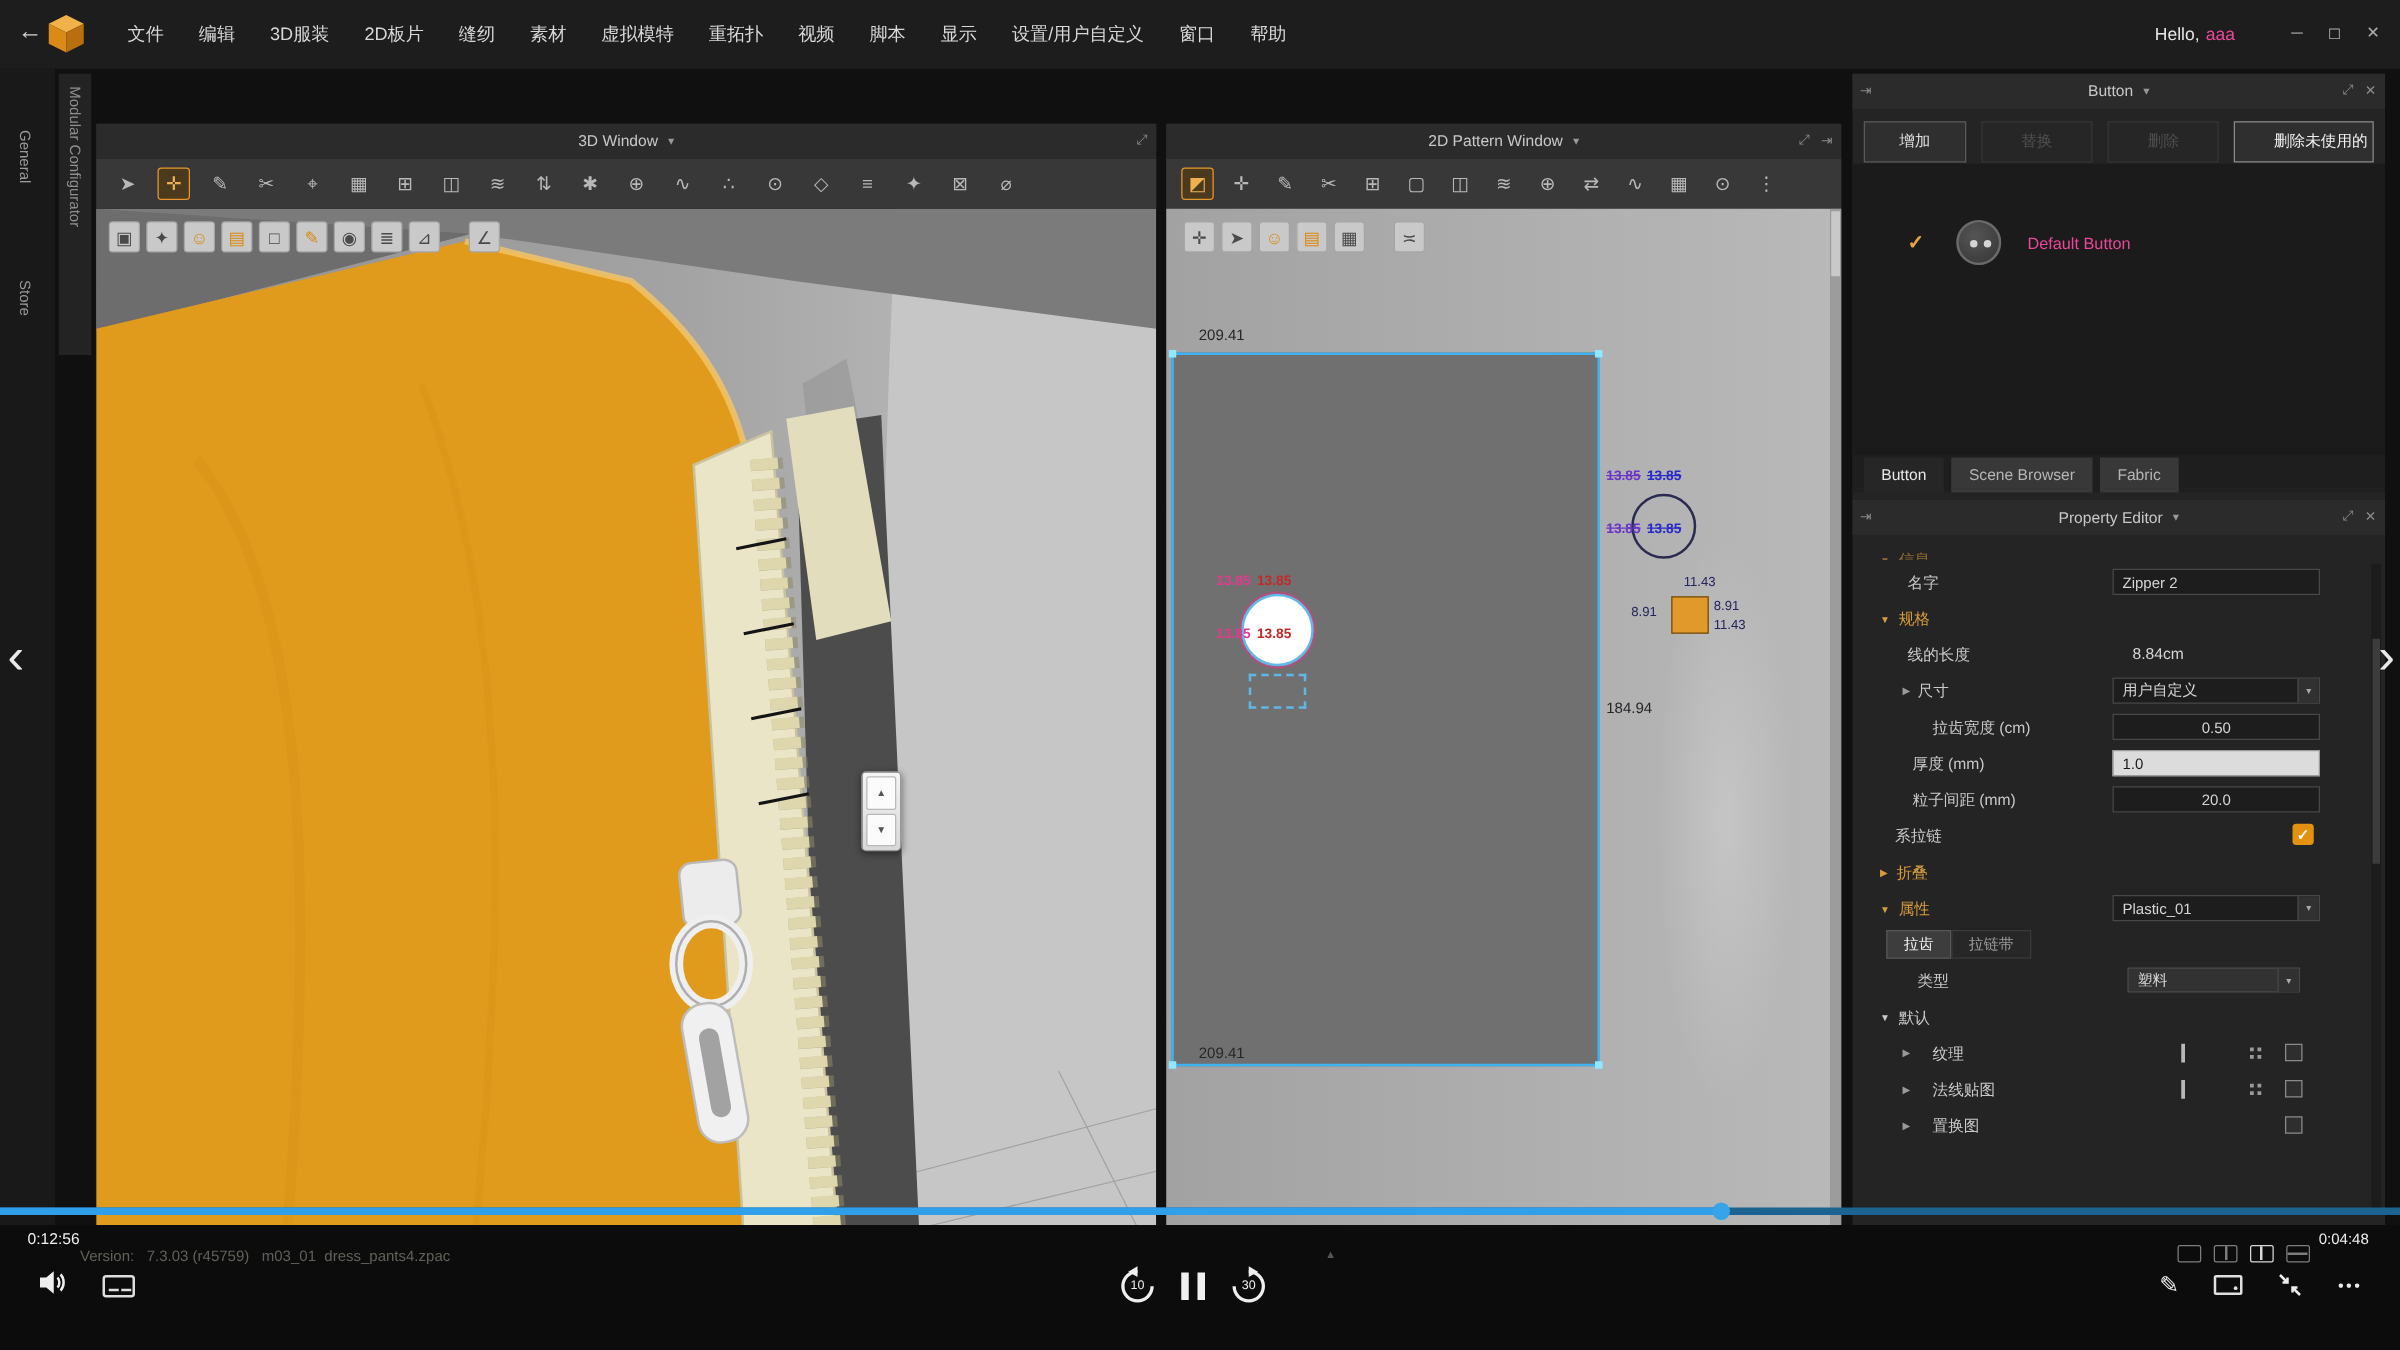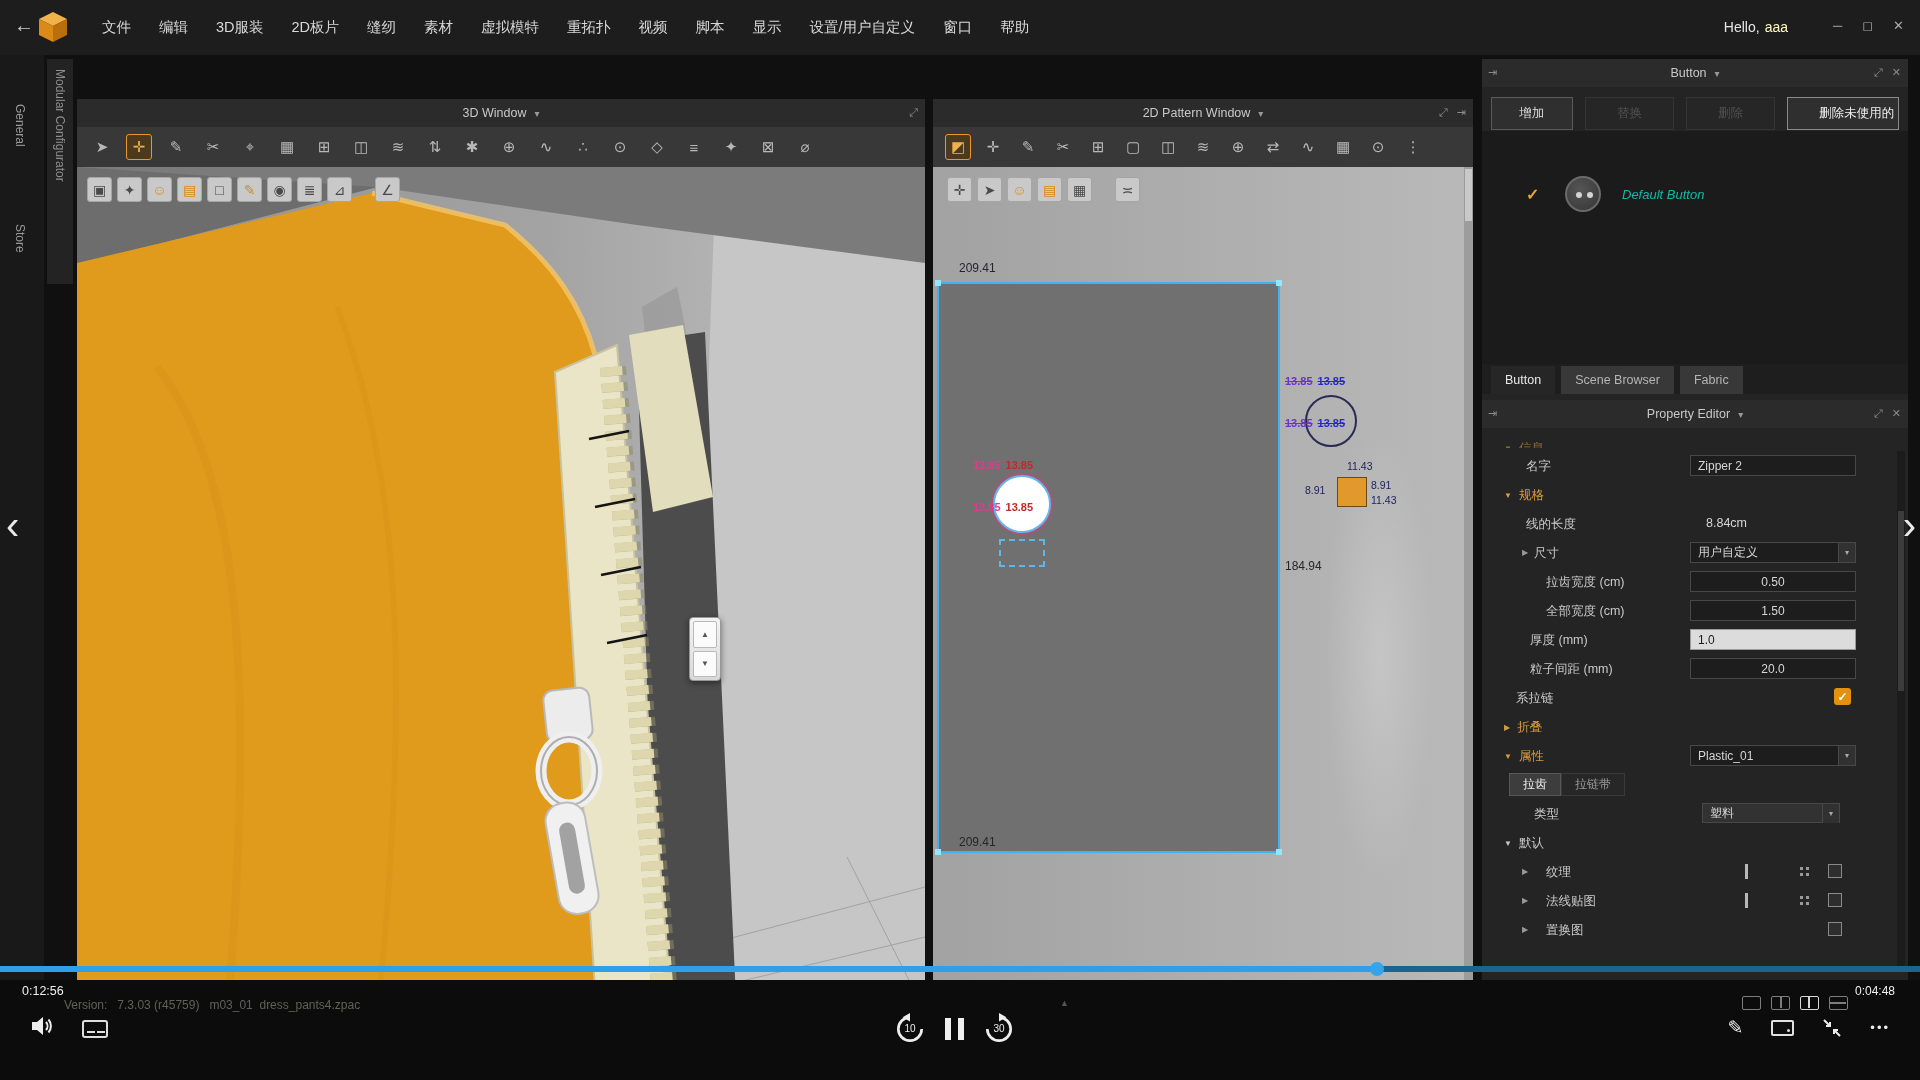--- a/index.html
+++ b/index.html
@@ -7,21 +7,21 @@
   body { background:#000; font-family:"Liberation Sans", sans-serif; overflow:hidden; position:relative; color:#ccc; }
   .stage { position:absolute; inset:0; background:#101010; }
 
   
   .topbar { position:absolute; left:0; top:0; width:1920px; height:55px; background:#1d1d1d; z-index:5; }
   .back { position:absolute; left:14px; top:14px; font-size:20px; color:#cfcfcf; cursor:pointer; }
   .logo { position:absolute; left:36px; top:10px; width:34px; height:34px; }
   .menu { position:absolute; left:88px; top:0; height:55px; display:flex; align-items:center; }
   .menu-item { font-size:14.5px; color:#d8d8d8; padding:0 14px; height:55px; display:flex; align-items:center; cursor:pointer; }
   .greet { position:absolute; right:132px; top:19px; font-size:14px; color:#e6e6e6; }
-  .greet b { color:#fef9c3; font-weight:normal; margin-left:5px; }
+  .greet b { color:#ec4899; font-weight:normal; margin-left:5px; }
   .winctl { position:absolute; right:16px; top:18px; display:flex; gap:20px; font-size:13px; color:#aaa; }
   .winctl span { cursor:pointer; }
 
   
   .rail-a { position:absolute; left:0; top:55px; width:44px; height:925px; background:#191919; z-index:2; }
   .vtext { writing-mode:vertical-rl; font-size:12px; color:#9a9a9a; position:absolute; left:13px; cursor:pointer; }
   .rail-b { position:absolute; left:47px; top:59px; width:26px; height:225px; background:#232323; z-index:2; }
   .rail-b .vtext { left:6px; top:10px; color:#8f8f8f; }
 
   
@@ -68,21 +68,21 @@
   .rregion { position:absolute; left:1482px; top:59px; width:426px; height:921px; background:#242424; z-index:1; }
   .bp-btns { position:absolute; left:0; top:38px; width:426px; height:34px; display:flex; gap:12px; padding:0 9px; }
   .btn { height:33px; border:1px solid #5a5a5a; background:#2f2f2f; color:#dddddd; font-size:12.5px; display:flex; align-items:center; justify-content:center; cursor:pointer; }
   .btn.b1 { width:86px; } .btn.b2,.btn.b3 { width:94px; } .btn.b4 { width:116px; border-color:#8a8a8a; color:#efefef;padding-left:27px; }
   .btn.disabled { background:#262626; color:#4f4f4f; border-color:#353535; }
   .bp-list { position:absolute; left:0; top:72px; width:426px; height:233px; background:#1b1b1b; }
   .bp-item { position:absolute; left:0; top:40px; width:426px; height:46px; display:flex; align-items:center; cursor:pointer; }
   .bp-item .chk { position:absolute; left:44px; color:#e8a33d; font-size:16px; font-weight:bold; }
   .bp-item .snap { position:absolute; left:83px; width:36px; height:36px; border-radius:50%; background:radial-gradient(circle at 40% 35%,#555,#353535); border:2px solid #6a6a6a; }
   .bp-item .snap i { position:absolute; width:6px; height:6px; border-radius:50%; background:#d4d4d4; }
-  .bp-item .lbl { position:absolute; left:140px; font-size:13px; color:#14b8a6;font-style:italic; }
+  .bp-item .lbl { position:absolute; left:140px; font-size:13px; color:#ec4899; }
   .bp-tabs { position:absolute; left:0; top:305px; width:426px; height:30px; background:#1e1e1e; display:flex; gap:6px; padding-left:9px; align-items:flex-end; }
   .bp-tab { height:28px; padding:0 14px; background:#383838; color:#b5b5b5; font-size:12.5px; display:flex; align-items:center; cursor:pointer; }
   .bp-tab.active { background:#262626; color:#e8e8e8; }
   .pe-head { position:absolute; left:0; top:341px; width:426px; }
   .pe-rows { position:absolute; left:0; top:392px; width:426px; bottom:0; overflow:hidden; }
   .pe-partial { position:absolute; left:0; top:374px; width:426px; height:15px; overflow:hidden; opacity:.6; }
   .pe-row { position:relative; height:29px; }
   .pe-label { position:absolute; left:44px; top:7px; font-size:12.5px; color:#c9c9c9; }
   .pe-label.l34 { left:34px; } .pe-label.l48 { left:48px; } .pe-label.l52 { left:52px; } .pe-label.l64 { left:64px; }
   .sec { position:absolute; left:22px; top:7px; font-size:12.5px; color:#d79b3c; display:flex; align-items:center; gap:7px; cursor:pointer; }
@@ -542,26 +542,20 @@
         </div>
       </div>
 
       <div class="pe-row">
         <span class="pe-label l64">拉齿宽度 (cm)</span>
         <div class="pe-box">
             <span>0.50</span>
           </div>
       </div>
 
-      <div class="pe-row">
-        <span class="pe-label l64">全部宽度 (cm)</span>
-        <div class="pe-box">
-            <span>1.50</span>
-          </div>
-      </div>
 
       <div class="pe-row">
         <span class="pe-label l48">厚度 (mm)</span>
         <div class="pe-box lit">
             <span>1.0</span>
           </div>
       </div>
 
       <div class="pe-row">
         <span class="pe-label l48">粒子间距 (mm)</span>

